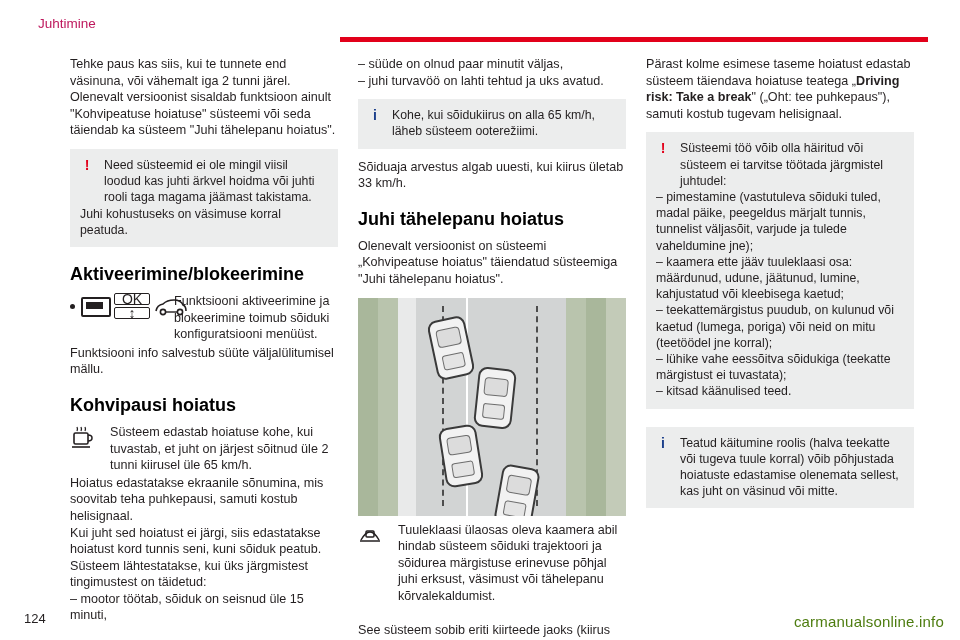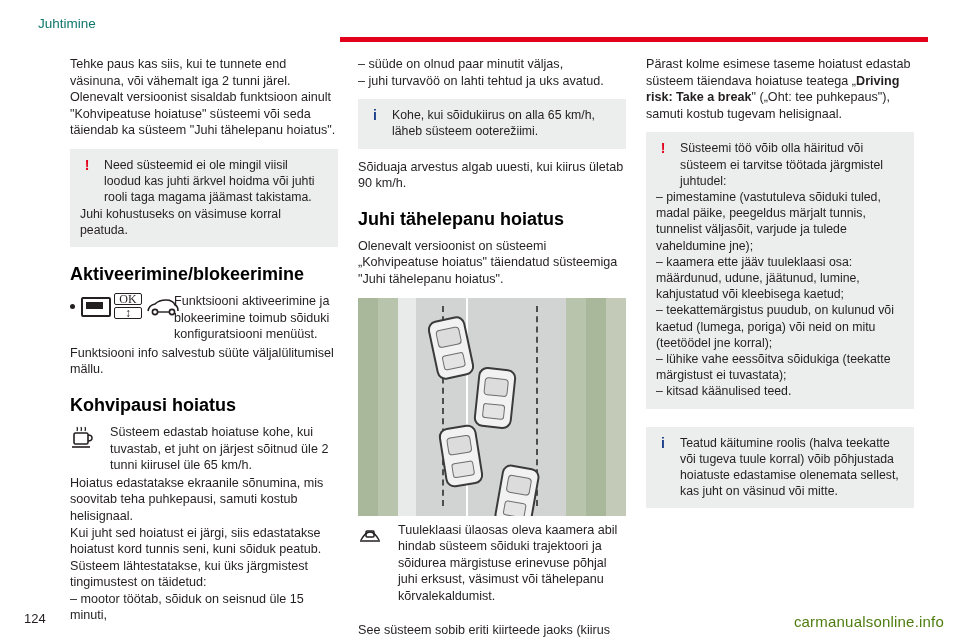--- a/index.html
+++ b/index.html
@@ -26,21 +26,21 @@
     top: 16px;
     left: 0;
     width: 960px;
     height: 34px;
   }
   .header-title {
     position: absolute;
     left: 38px;
     top: 0px;
     font-size: 13.5px;
-    color: #0f766e;
+    color: #be185d;
   }
   .header-rule {
     position: absolute;
     left: 340px;
     top: 21px;
     width: 588px;
     height: 5px;
     background: #e2001a;
   }
   
@@ -131,25 +131,24 @@
   .pic-dot {
     display: inline-block;
     width: 5px; height: 5px;
     background: #231f20;
     border-radius: 50%;
     vertical-align: middle;
     margin-right: 2px;
   }
   .pic-keys {
     display: inline-block;
-    width: 28px;
-    vertical-align: middle;
-    font-size: 12px;
+    width: 36px;
+    vertical-align: middle;
+    font-size: 14px;
     line-height: 10px;
-    font-family: Liberation Serif, serif;
   }
   .pic-keys div {
     border: 1.4px solid #231f20;
     border-radius: 2px;
     text-align: center;
     margin-bottom: 2px;
     height: 10px;
   }
   .pic-car {
     display: inline-block;
@@ -323,21 +322,21 @@
 
   <div class="col col2">
     <p class="para">–  süüde on olnud paar minutit väljas,</p>
     <p class="para">–  juhi turvavöö on lahti tehtud ja uks avatud.</p>
 
     <div class="notebox">
       <span class="glyph info">i</span>
       <div class="indented">Kohe, kui sõidukiirus on alla 65 km/h, läheb süsteem ooterežiimi.</div>
     </div>
 
-    <p class="para">Sõiduaja arvestus algab uuesti, kui kiirus ületab 90 km/h.</p>
+    <p class="para">Sõiduaja arvestus algab uuesti, kui kiirus ületab 33 km/h.</p>
 
     <h2 class="section">Juhi tähelepanu hoiatus</h2>
 
     <p class="para">Olenevalt versioonist on süsteemi „Kohvipeatuse hoiatus" täiendatud süsteemiga "Juhi tähelepanu hoiatus".</p>
 
     <div class="illus">
       <div class="veg" style="left:0px;"></div>
       <div class="veg" style="left:20px; background:#b9c4ad;"></div>
       <div class="road"></div>
       <div class="lane" style="left:108px;"></div>

